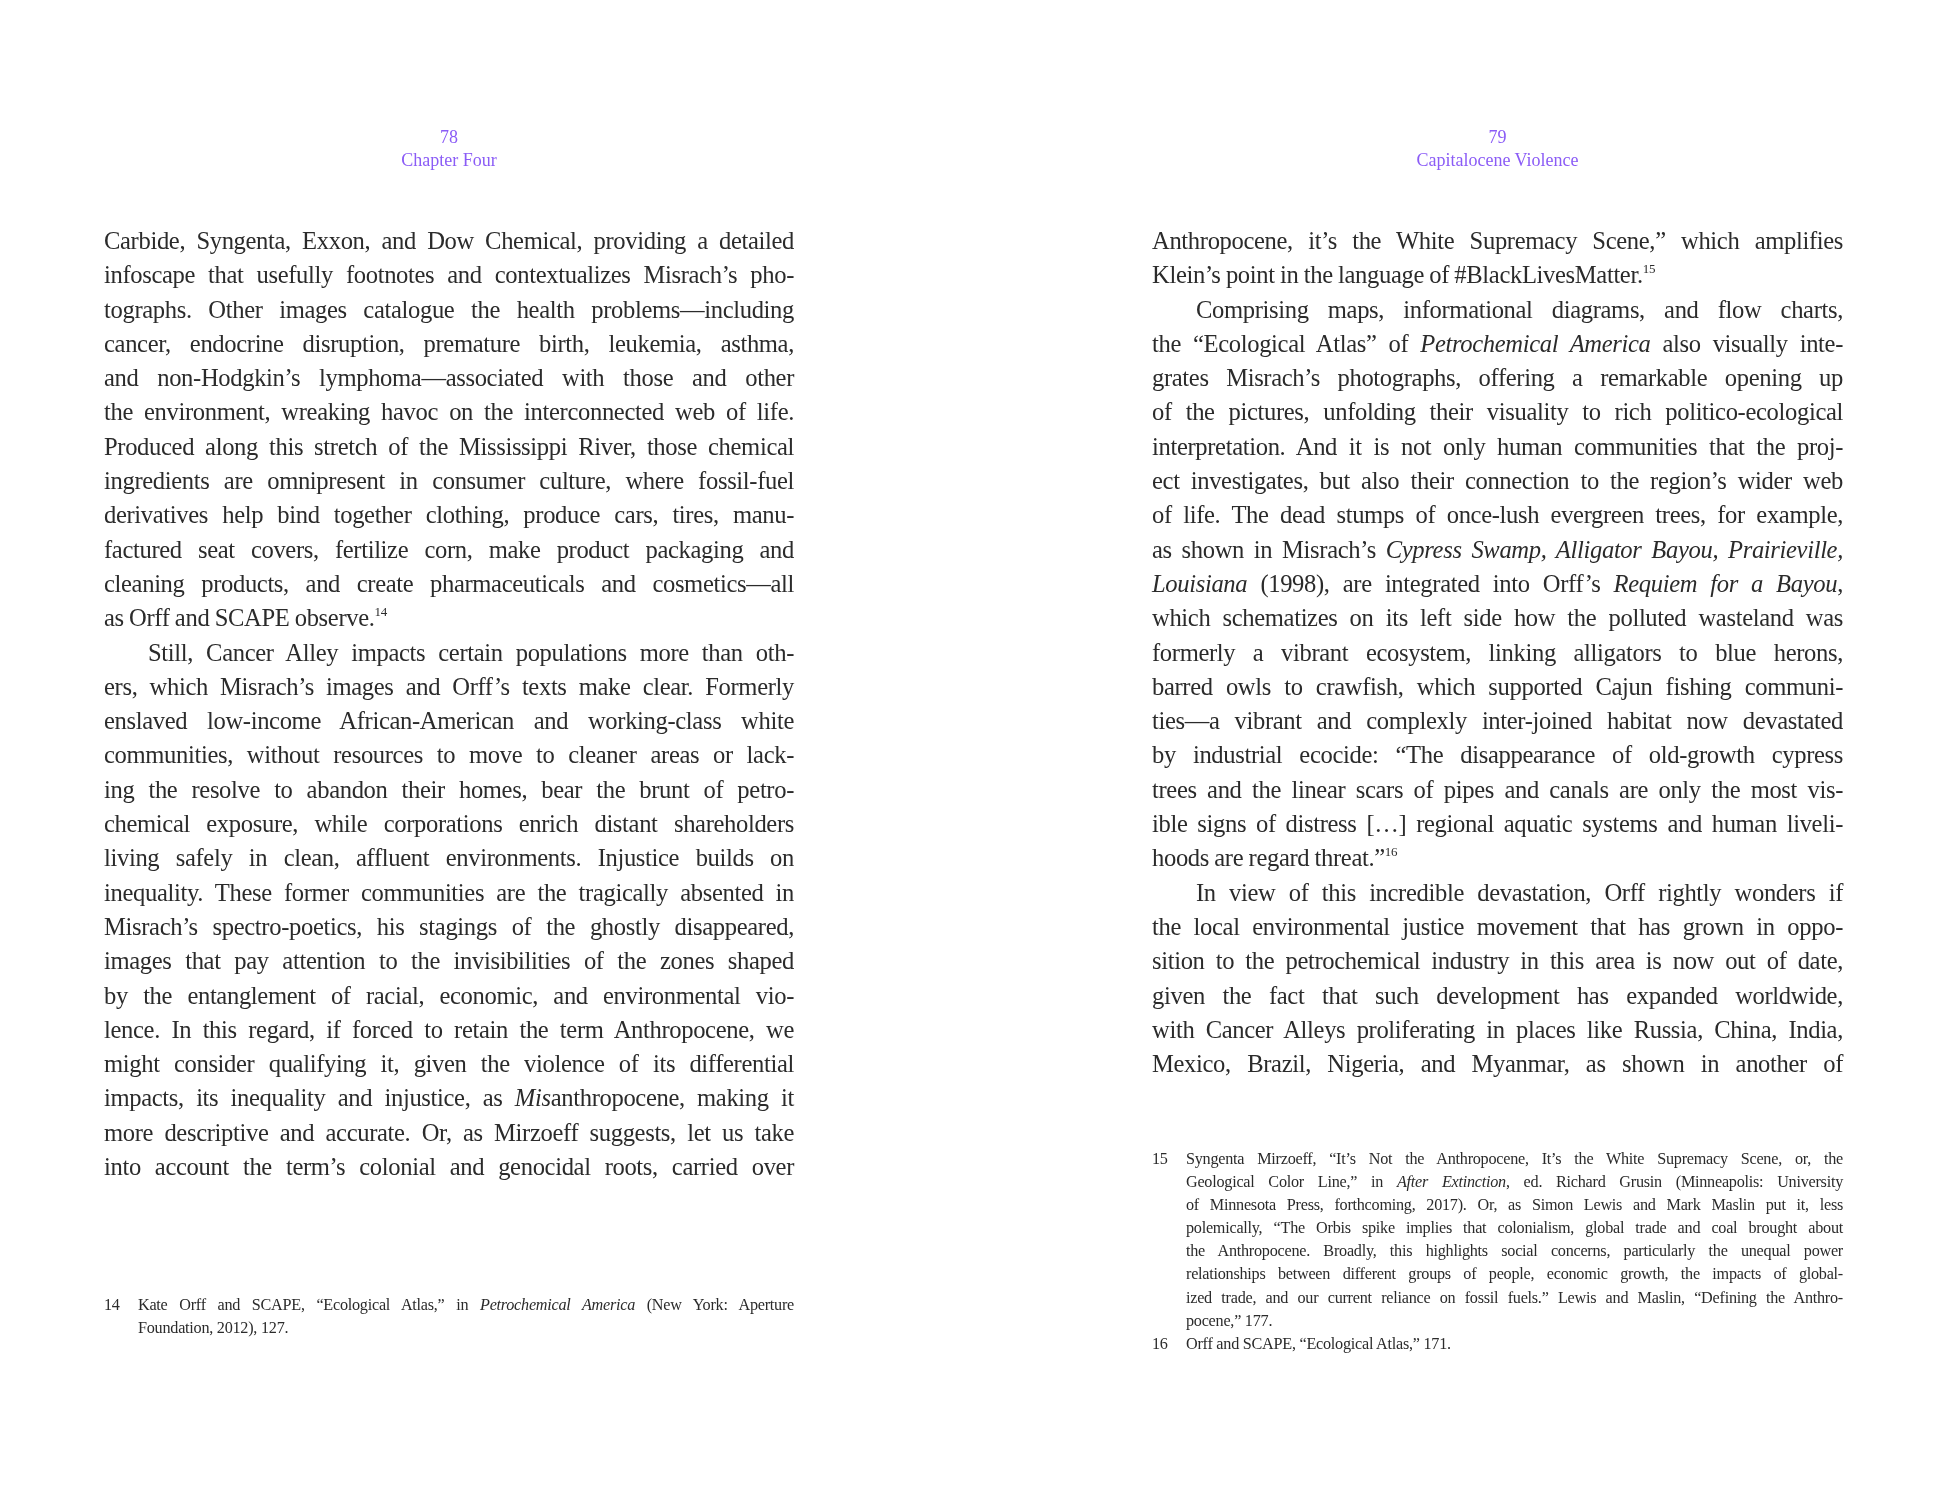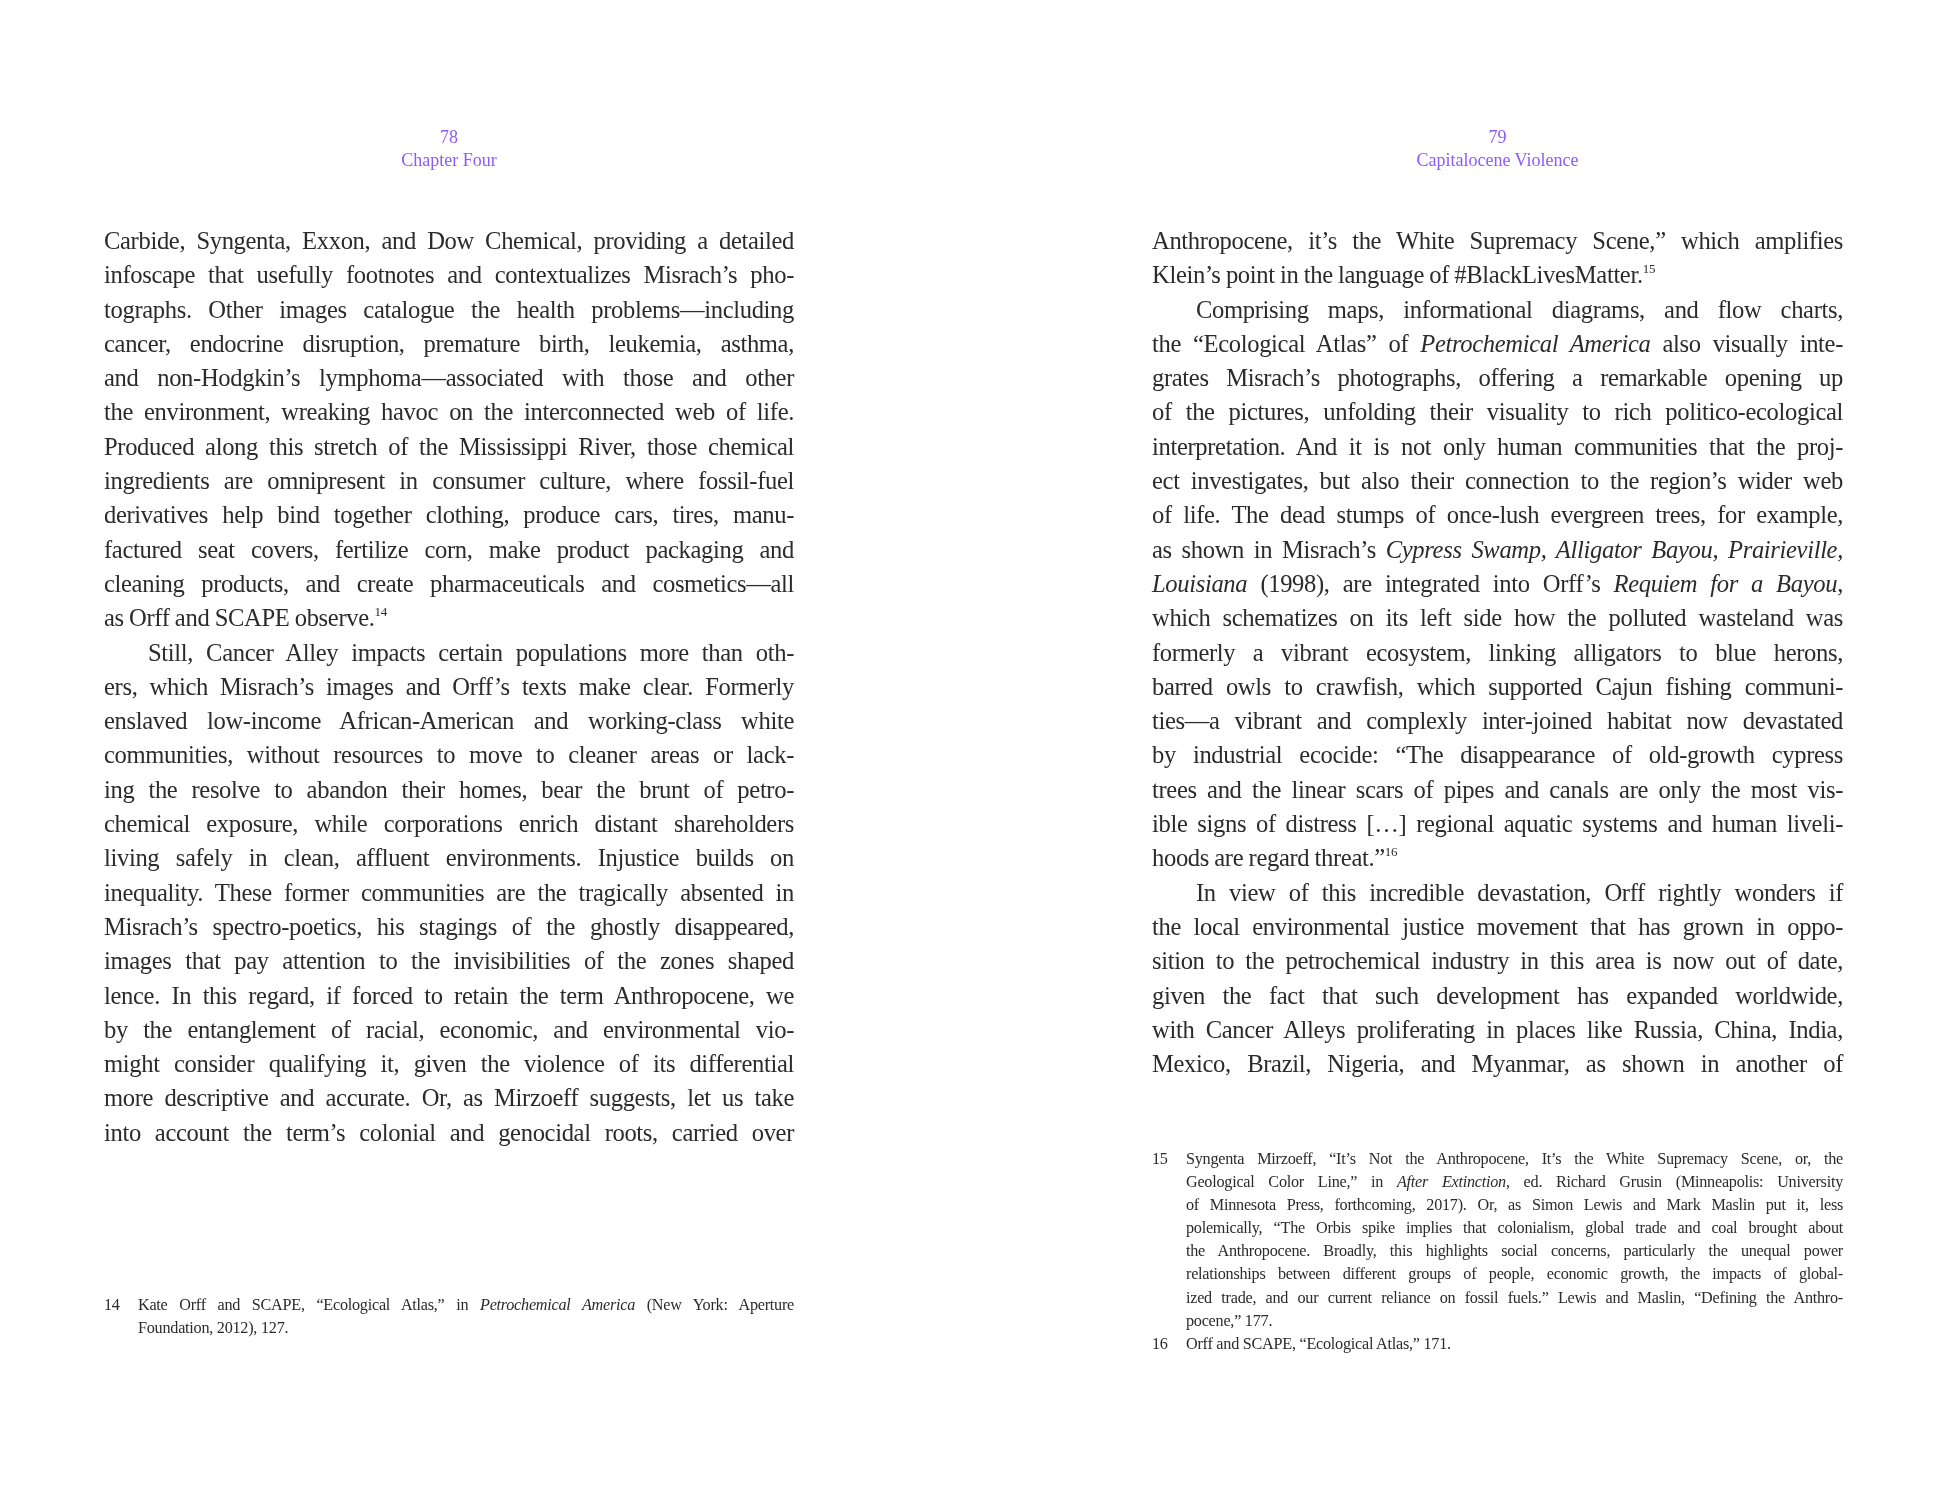--- a/index.html
+++ b/index.html
@@ -59,23 +59,24 @@
     <span class="line indent">Still, Cancer Alley impacts certain populations more than oth-</span>
     <span class="line">ers, which Misrach’s images and Orff’s texts make clear. Formerly</span>
     <span class="line">enslaved low-income African-American and working-class white</span>
     <span class="line">communities, without resources to move to cleaner areas or lack-</span>
     <span class="line">ing the resolve to abandon their homes, bear the brunt of petro-</span>
     <span class="line">chemical exposure, while corporations enrich distant shareholders</span>
     <span class="line">living safely in clean, affluent environments. Injustice builds on</span>
     <span class="line">inequality. These former communities are the tragically absented in</span>
     <span class="line">Misrach’s spectro-poetics, his stagings of the ghostly disappeared,</span>
     <span class="line">images that pay attention to the invisibilities of the zones shaped</span>
+    <span class="line">by the entanglement of racial, economic, and environmental vio-</span>
     <span class="line">lence. In this regard, if forced to retain the term Anthropocene, we</span>
-    <span class="line">by the entanglement of racial, economic, and environmental vio-</span>
     <span class="line">might consider qualifying it, given the violence of its differential</span>
+    <span class="line"><span>impacts, its inequality and injustice, as </span><i>Mis</i><span>anthropocene, making it</span></span>
     <span class="line">more descriptive and accurate. Or, as Mirzoeff suggests, let us take</span>
     <span class="line">into account the term’s colonial and genocidal roots, carried over</span>
   </div>
 
   <div class="fn-block" style="top:1294px;">
     <div class="fn">
       <span class="fn-num">14</span>
       <span class="fn-line"><span>Kate Orff and SCAPE, “Ecological Atlas,” in </span><i>Petrochemical America</i><span> (New York: Aperture</span></span>
       <span class="fn-line last">Foundation, 2012), 127.</span>
     </div>

